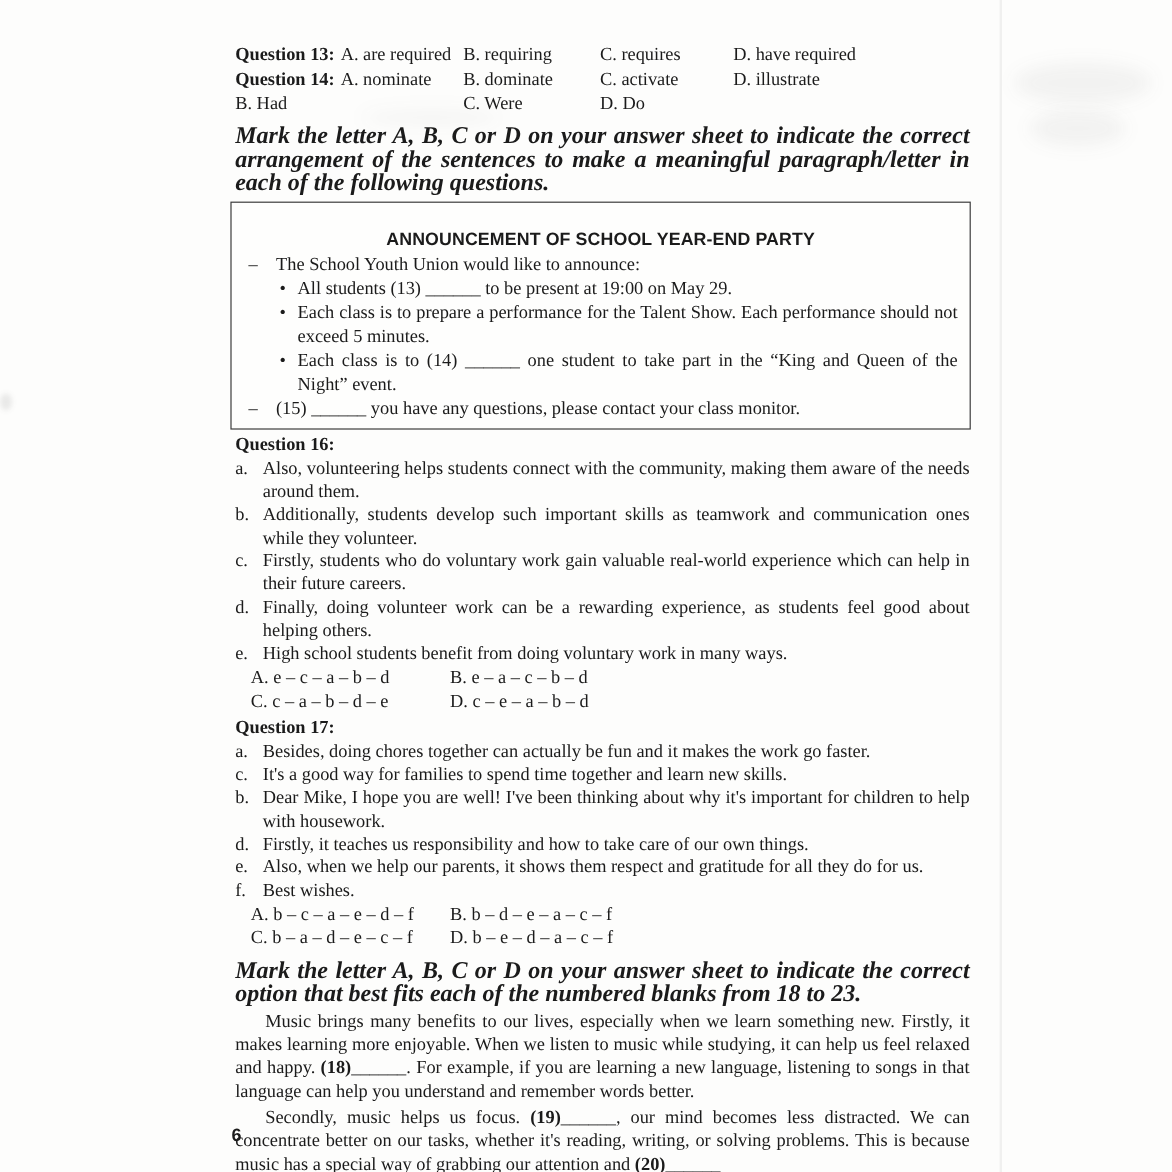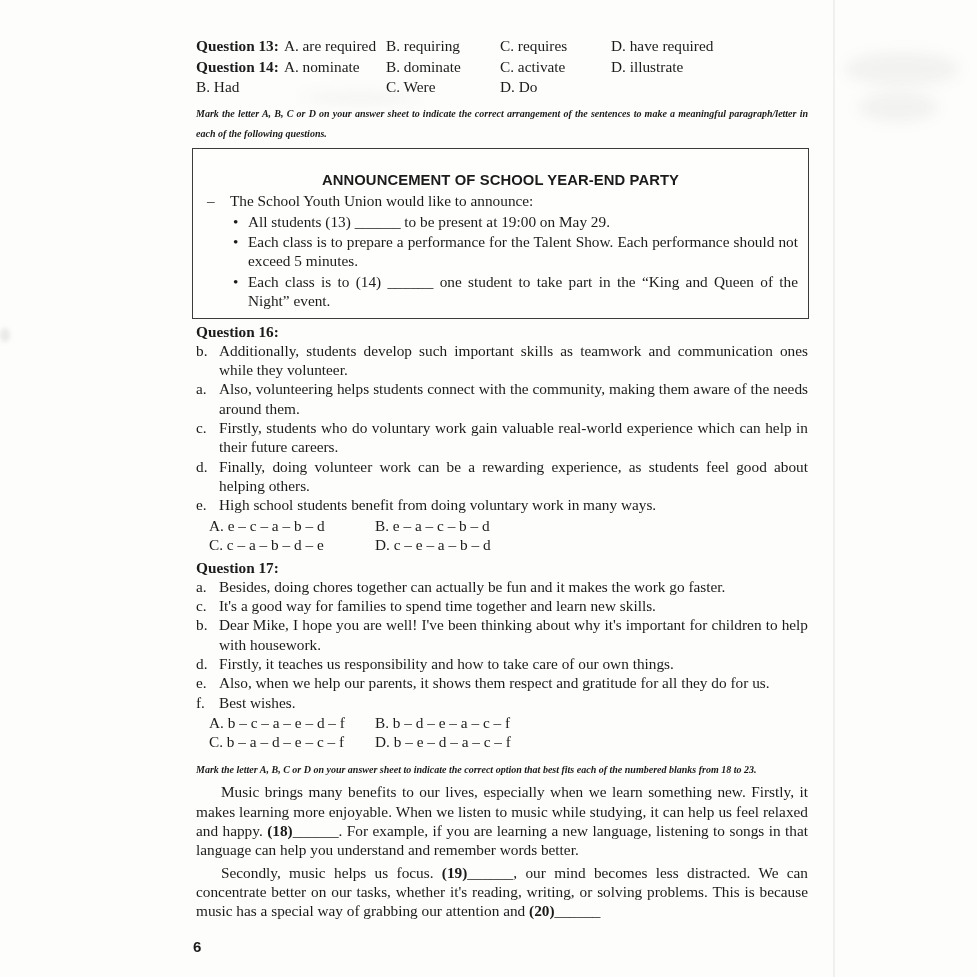--- a/index.html
+++ b/index.html
@@ -19,21 +19,21 @@
   .blot3{left:300px;top:90px;width:120px;height:16px;background:rgba(60,60,60,0.035);}
   .blot4{left:0px;top:328px;width:10px;height:14px;background:rgba(60,60,60,0.10);filter:blur(2px);}
 
   .content{position:absolute;left:196px;top:36px;width:612px;}
 
   
   .qrow{display:grid;grid-template-columns:190px 114px 111px 1fr;line-height:20.7px;}
   .qrow b{margin-right:5px;}
 
   
-  .instr{margin:6px 0 0 0;font-weight:bold;font-style:italic;text-align:justify;line-height:19.5px;font-size:10px;}
+  .instr{margin:6px 0 0 0;font-weight:bold;font-style:italic;text-align:justify;line-height:19.5px;font-size:20px;}
 
   
   .abox{margin:5px 0 0 -4px;width:617px;box-sizing:border-box;border:1.5px solid #3c3c3c;padding:22px 10px 6px 10px;background:rgba(255,255,255,0.4);}
   .abox-title{text-align:center;font-family:"Liberation Sans", sans-serif;font-weight:bold;font-size:14.8px;line-height:19px;letter-spacing:0.1px;}
   .aitem{margin:1px 0;line-height:19.4px;text-align:justify;}
   .aitem.dash{padding-left:27px;}
   .aitem.dash .mark{display:inline-block;width:23px;margin-left:-23px;}
   .aitem.bullet{padding-left:45px;}
   .aitem.bullet .mark{display:inline-block;width:15px;margin-left:-15px;}
 
@@ -80,25 +80,26 @@
     </div>
 
     <p class="instr">Mark the letter A, B, C or D on your answer sheet to indicate the correct arrangement of the sentences to make a meaningful paragraph/letter in each of the following questions.</p>
 
     <div class="abox">
       <div class="abox-title">ANNOUNCEMENT OF SCHOOL YEAR-END PARTY</div>
       <p class="aitem dash"><span class="mark">–</span><span>The School Youth Union would like to announce:</span></p>
       <p class="aitem bullet"><span class="mark">•</span><span>All students (13) ______ to be present at 19:00 on May 29.</span></p>
       <p class="aitem bullet"><span class="mark">•</span><span>Each class is to prepare a performance for the Talent Show. Each performance should not exceed 5 minutes.</span></p>
       <p class="aitem bullet"><span class="mark">•</span><span>Each class is to (14) ______ one student to take part in the “King and Queen of the Night” event.</span></p>
+      <p class="aitem dash"><span class="mark">–</span><span>(15) ______ you have any questions, please contact your class monitor.</span></p>
     </div>
 
     <p class="qhead">Question 16:</p>
+    <p class="item"><span class="lab">a.</span><span>Also, volunteering helps students connect with the community, making them aware of the needs around them.</span></p>
     <p class="item"><span class="lab">b.</span><span>Additionally, students develop such important skills as teamwork and communication ones while they volunteer.</span></p>
-    <p class="item"><span class="lab">a.</span><span>Also, volunteering helps students connect with the community, making them aware of the needs around them.</span></p>
     <p class="item"><span class="lab">c.</span><span>Firstly, students who do voluntary work gain valuable real-world experience which can help in their future careers.</span></p>
     <p class="item"><span class="lab">d.</span><span>Finally, doing volunteer work can be a rewarding experience, as students feel good about helping others.</span></p>
     <p class="item"><span class="lab">e.</span><span>High school students benefit from doing voluntary work in many ways.</span></p>
     <div class="opts">
       <span>A. e – c – a – b – d</span>
       <span>B. e – a – c – b – d</span>
       <span>C. c – a – b – d – e</span>
       <span>D. c – e – a – b – d</span>
     </div>
 

